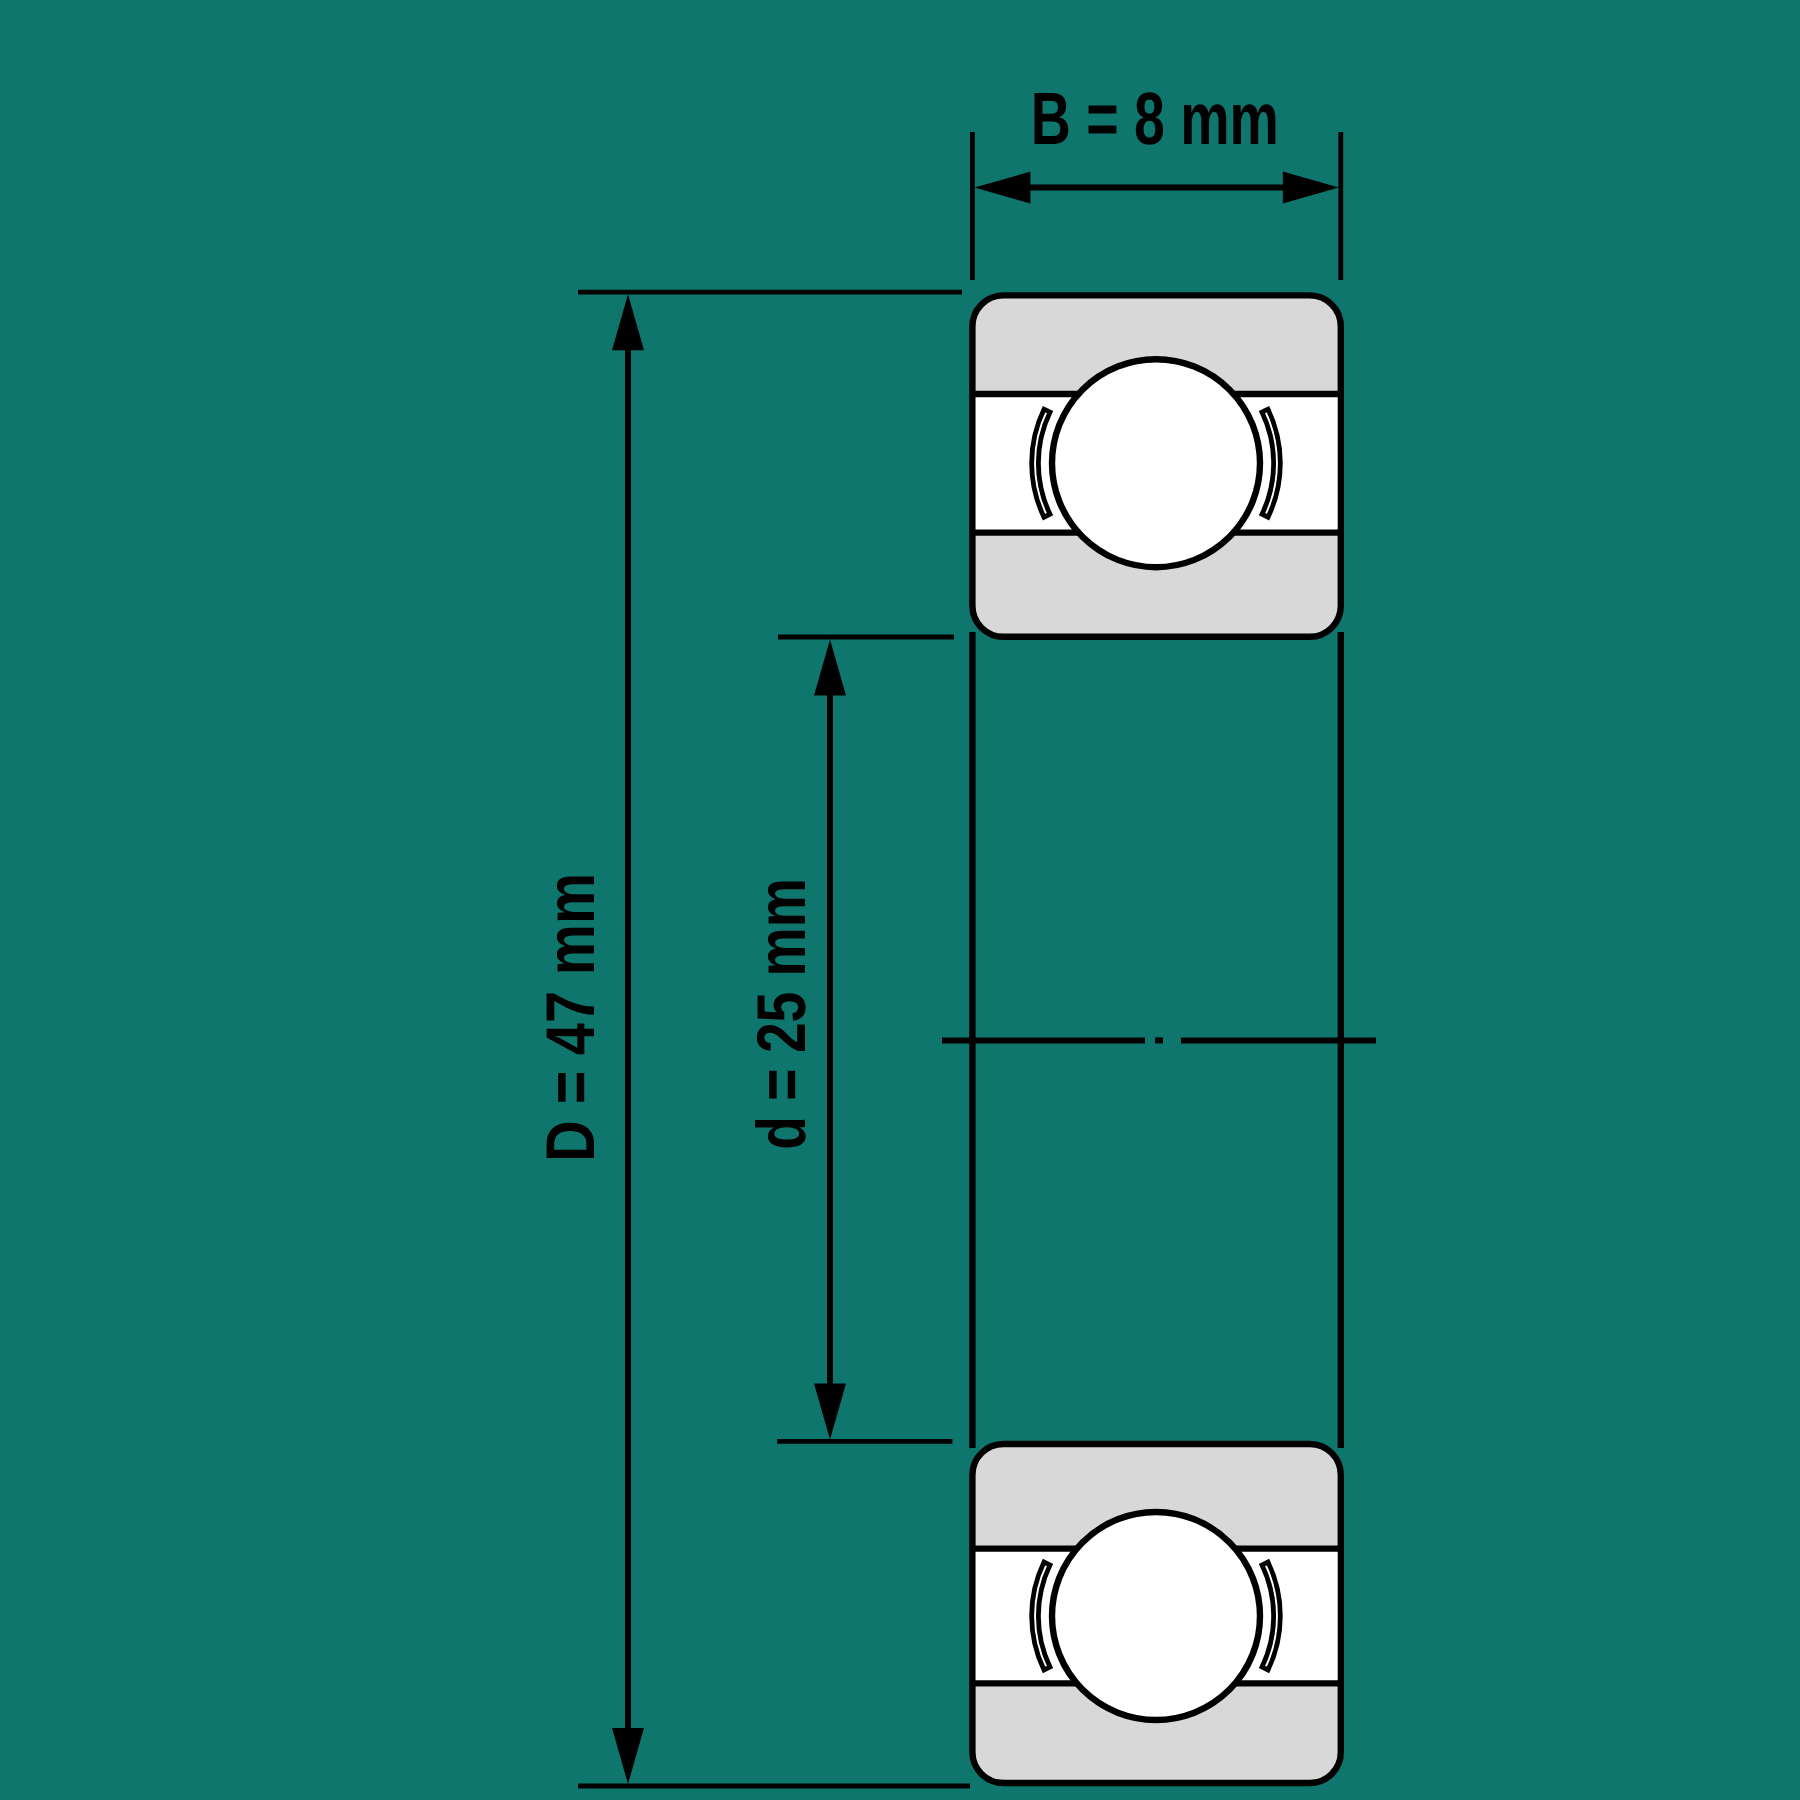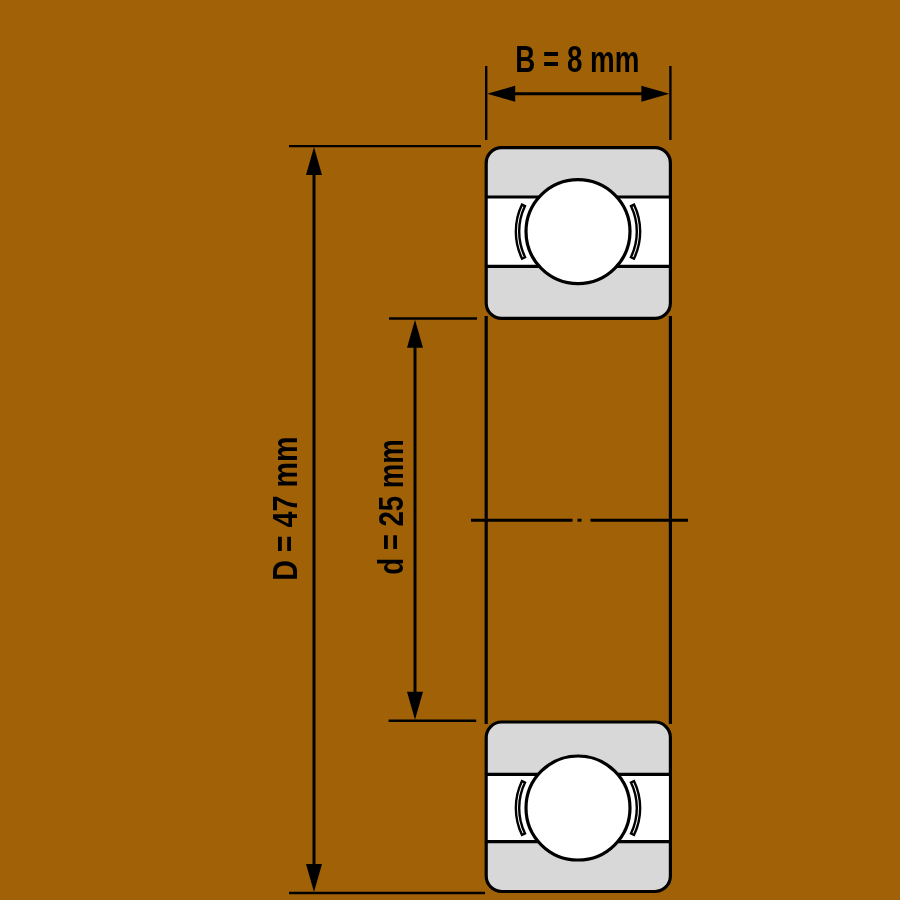--- a/index.html
+++ b/index.html
@@ -1,16 +1,16 @@
 <!DOCTYPE html>
 <html><head>
 <meta charset="utf-8">
 <style>
   html,body{margin:0;padding:0;background:#fff;}
-  .page{width:900px;height:900px;position:relative;background:#a16207;overflow:hidden;}
+  .page{width:900px;height:900px;position:relative;background:#0f766e;overflow:hidden;}
   svg{display:block;}
   text{font-family:"Liberation Sans",sans-serif;font-weight:bold;fill:#000;}
 </style>
 </head>
 <body>
 <div class="page">
 <svg width="900" height="900" viewBox="0 0 900 900">
 
 <line x1="486.2" y1="66" x2="486.2" y2="140" stroke="#000" stroke-width="2.4"></line>
 

